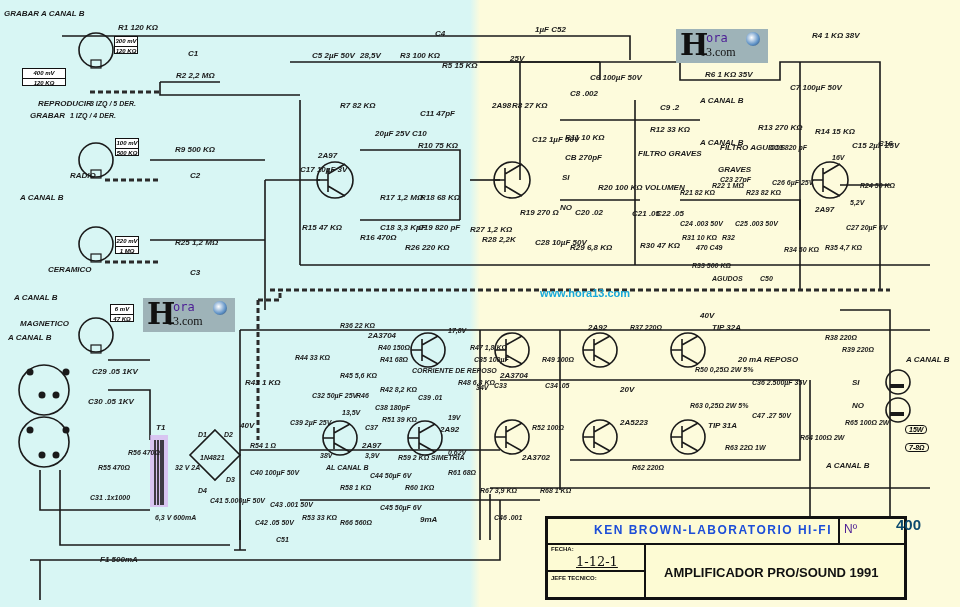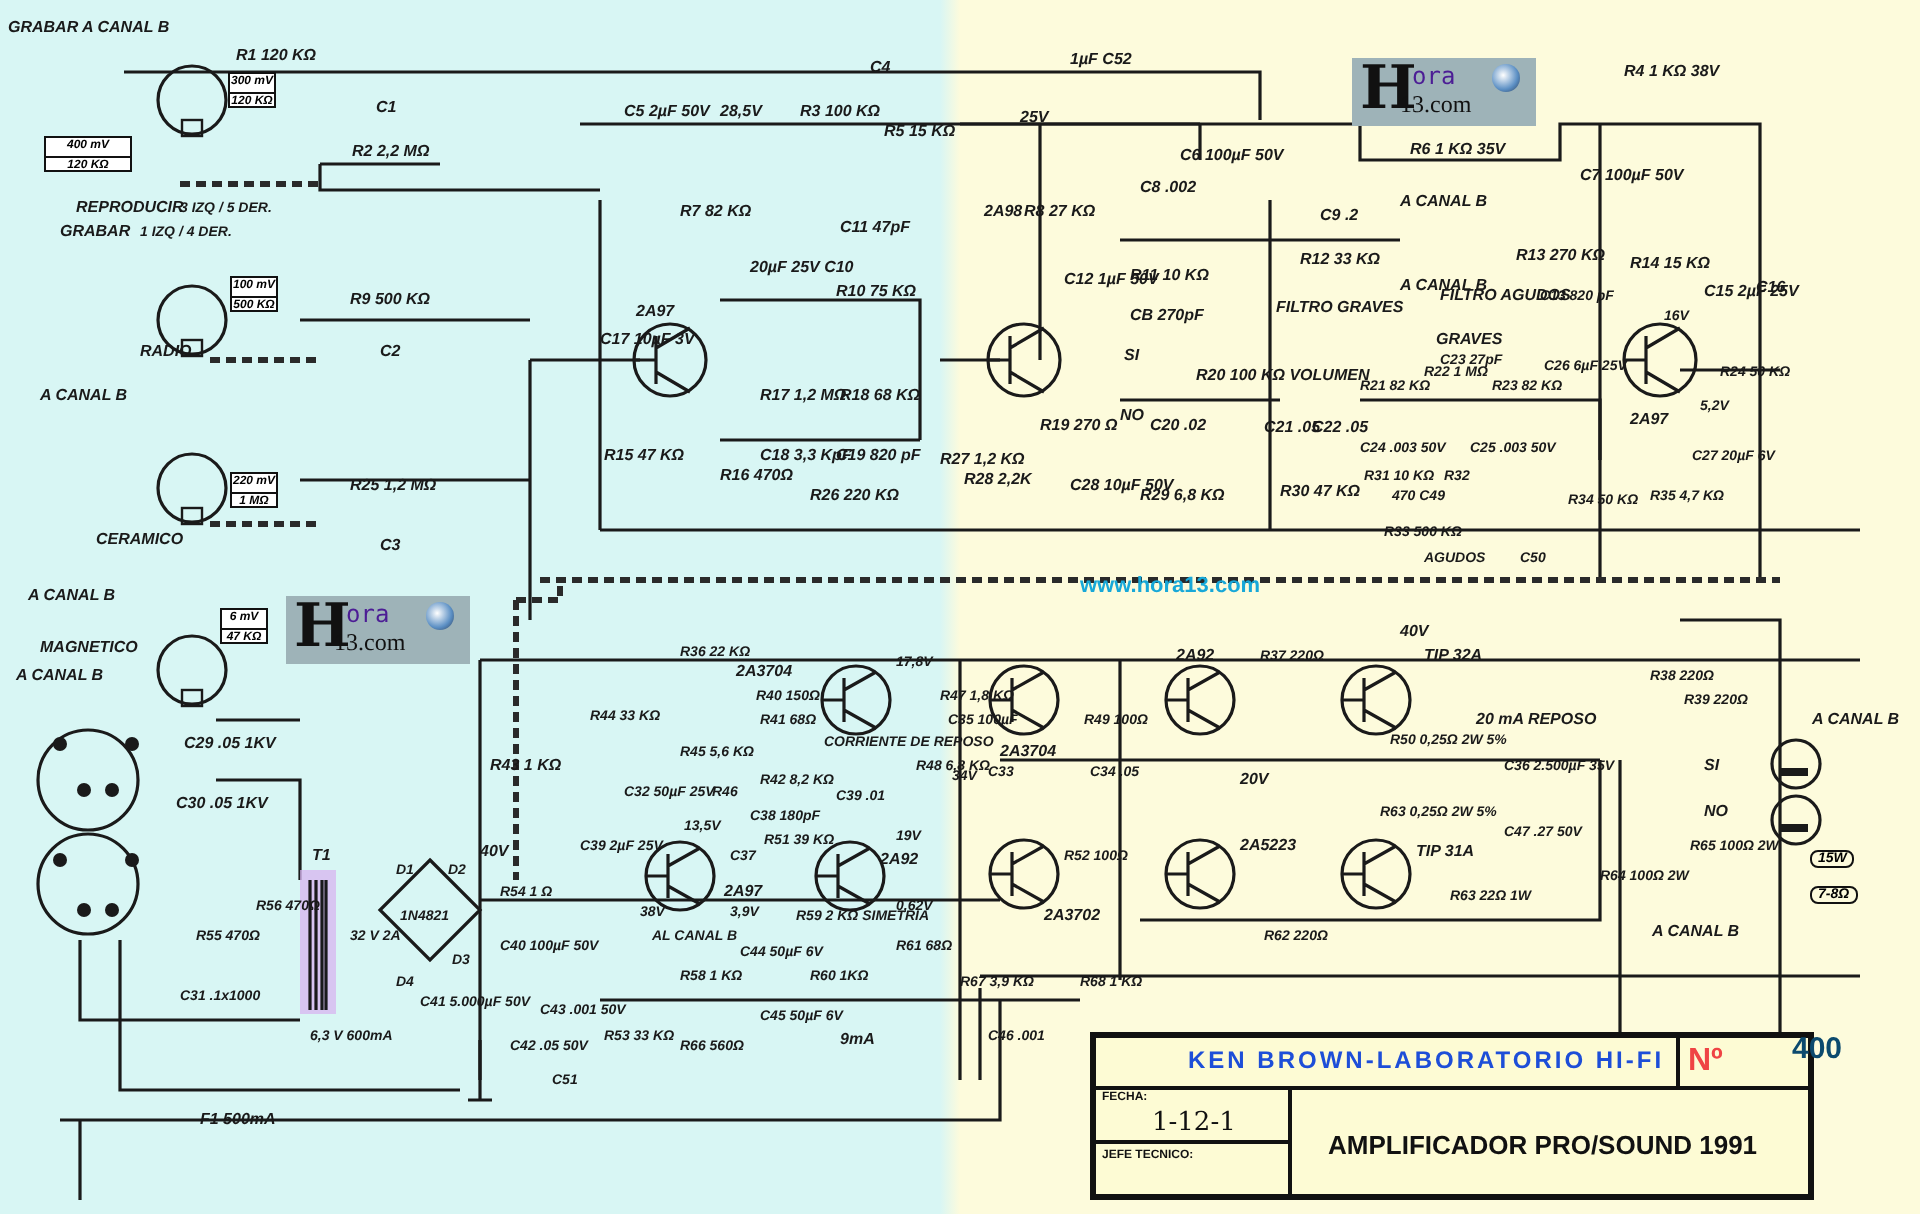--- a/index.html
+++ b/index.html
@@ -9,25 +9,25 @@
   .w{stroke:#1a1a1a;stroke-width:1.6;fill:none;}
   .wt{stroke:#1a1a1a;stroke-width:1.2;fill:none;}
   .sh{stroke:#2a2a2a;stroke-width:3;stroke-dasharray:5 3;fill:none;}
   .dot{fill:#1a1a1a;}
   .lbl{font-family:"Liberation Sans",sans-serif;font-style:italic;font-weight:bold;font-size:8px;fill:#1a1a1a;}
   .lbls{font-family:"Liberation Sans",sans-serif;font-style:italic;font-weight:bold;font-size:7px;fill:#1a1a1a;}
   .ttl{position:absolute;left:545px;top:516px;width:362px;height:84px;border:3px solid #111;background:#fdfbd4;box-sizing:border-box;}
   .ttl .row1{position:absolute;left:0;top:0;width:100%;height:24px;border-bottom:2px solid #111;}
   .ttl .lab{position:absolute;left:8px;top:4px;font-size:12px;font-weight:bold;letter-spacing:1.5px;color:#1d4ed8;margin-left:38px;}
   .ttl .nosep{position:absolute;left:290px;top:0;width:2px;height:24px;background:#111;}
-  .ttl .no{position:absolute;left:296px;top:3px;font-size:16px;font-weight:bold;color:#ef4444;}
+  .ttl .no{position:absolute;left:296px;top:3px;font-size:12px;font-weight:normal;color:#4c1d95;}
   .ttl .num{position:absolute;left:318px;top:-3px;font-size:15px;font-weight:bold;color:#0c4a6e;margin-left:30px;}
   .ttl .left{position:absolute;left:0;top:24px;width:96px;height:54px;border-right:2px solid #111;}
   .ttl .fl{position:absolute;left:3px;top:3px;font-size:6px;font-weight:bold;color:#111;}
-  .ttl .fv{position:absolute;left:28px;top:11px;font-size:13px;font-family:"DejaVu Serif",serif;color:#111;}
+  .ttl .fv{position:absolute;left:28px;top:11px;font-size:13px;font-family:"DejaVu Serif",serif;color:#111;text-decoration:underline;}
   .ttl .sep2{position:absolute;left:0;top:27px;width:96px;height:2px;background:#111;}
   .ttl .jl{position:absolute;left:3px;top:32px;font-size:6px;font-weight:bold;color:#111;}
   .ttl .model{position:absolute;left:116px;top:46px;font-size:13px;font-weight:bold;color:#111;}
   .wm{position:absolute;width:92px;height:34px;background:#9eb3b8;box-sizing:border-box;}
   .wm .h{position:absolute;left:4px;top:-2px;font-family:"DejaVu Serif",serif;font-size:30px;font-weight:bold;color:#111;}
   .wm .t1{position:absolute;left:30px;top:2px;font-family:"DejaVu Sans Mono",monospace;font-size:12px;color:#4c1d95;}
   .wm .t2{position:absolute;left:24px;top:16px;font-family:Liberation Serif, serif;font-size:12px;color:#111;}
   .wm .g{position:absolute;left:70px;top:3px;width:14px;height:14px;border-radius:50%;background:radial-gradient(circle at 40% 40%,#fff,#5b8fc4 60%,#2b3b55);}
   .url{position:absolute;left:540px;top:287px;font-size:11px;font-weight:bold;color:#18a8d8;}
   .box{position:absolute;background:#fff;border:1.5px solid #111;font-size:6px;font-weight:bold;font-style:italic;text-align:center;line-height:9px;box-sizing:border-box;}

